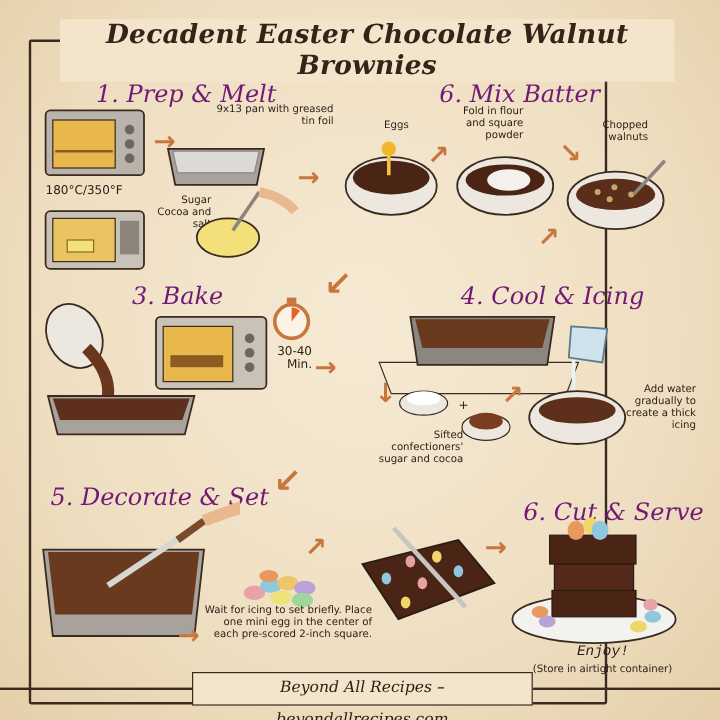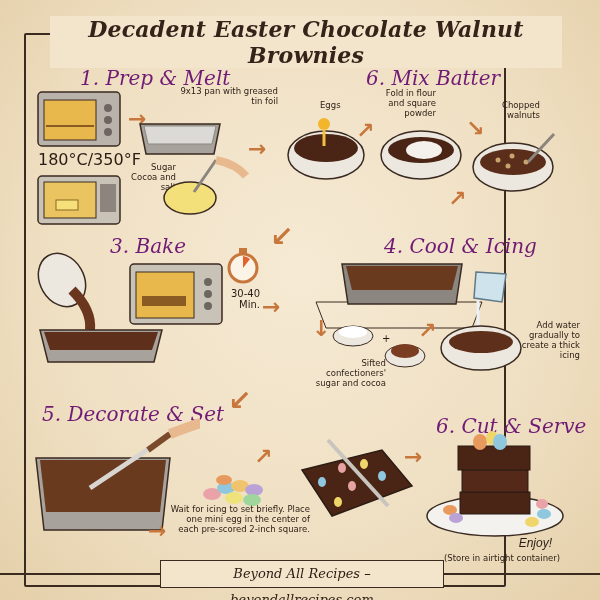--- a/index.html
+++ b/index.html
@@ -28,21 +28,21 @@
 
 <div class="hdr" style="left:80px;top:66px;">1. Prep &amp; Melt</div>
 <svg class="abs" style="left:36px;top:88px;" width="90" height="65">
   <rect x="2" y="4" width="82" height="54" rx="4" fill="#b9b3ab" stroke="#3a2a20" stroke-width="1.5"></rect>
   <rect x="8" y="12" width="52" height="40" fill="#e8b84c" stroke="#3a2a20"></rect>
   <line x1="10" y1="38" x2="58" y2="38" stroke="#8a5b22" stroke-width="2"></line>
   <circle cx="72" cy="20" r="4" fill="#6d6660"></circle>
     <circle cx="72" cy="32" r="4" fill="#6d6660"></circle>
     <circle cx="72" cy="44" r="4" fill="#6d6660"></circle>
 </svg>
-<div class="note" style="left:38px;top:155px;font-size:16px;">180°C/350°F</div>
+<div class="note" style="left:38px;top:155px;font-size:10px;">180°C/350°F</div>
 <svg class="abs" style="left:36px;top:172px;" width="90" height="55">
   <rect x="2" y="4" width="82" height="48" rx="4" fill="#c9c2b6" stroke="#3a2a20" stroke-width="1.5"></rect>
   <rect x="8" y="10" width="52" height="36" fill="#e9c460" stroke="#3a2a20"></rect>
   <rect x="20" y="28" width="22" height="10" fill="#f6e07a" stroke="#8a6a22"></rect>
   <rect x="64" y="12" width="16" height="28" fill="#8c857d"></rect>
 </svg>
 <div class="arrow" style="left:128px;top:108px;">→</div>
 <div class="note" style="left:168px;top:86px;width:110px;white-space:normal;">9x13 pan with greased tin foil</div>
 <svg class="abs" style="left:130px;top:104px;" width="100" height="60">
   <polygon points="10,20 90,20 84,50 16,50" fill="#a7a29b" stroke="#3a2a20" stroke-width="1.5"></polygon>
@@ -177,18 +177,18 @@
   <rect x="38" y="16" width="72" height="24" fill="#4a2414" stroke="#2a1c14"></rect>
   <ellipse cx="60" cy="12" rx="7" ry="8" fill="#e89a5e"></ellipse>
   <ellipse cx="72" cy="8" rx="6" ry="7" fill="#f0d66a"></ellipse>
   <ellipse cx="80" cy="12" rx="7" ry="8" fill="#8fc7df"></ellipse>
   <ellipse cx="30" cy="80" rx="7" ry="5" fill="#e89a5e"></ellipse>
   <ellipse cx="36" cy="88" rx="7" ry="5" fill="#b9a3d6"></ellipse>
   <ellipse cx="112" cy="92" rx="7" ry="5" fill="#f0d66a"></ellipse>
   <ellipse cx="124" cy="84" rx="7" ry="5" fill="#8fc7df"></ellipse>
   <ellipse cx="122" cy="74" rx="6" ry="5" fill="#e9a3a8"></ellipse>
 </svg>
-<div class="note" style="left:492px;top:538px;font-size:12px;font-family:Liberation Sans, sans-serif;font-style:italic;width:60px;">Enjoy!</div>
+<div class="note" style="left:464px;top:538px;font-size:12px;font-family:Liberation Mono, monospace;font-style:italic;width:60px;">Enjoy!</div>
 <div class="note" style="left:444px;top:553px;width:110px;">(Store in airtight container)</div>
 
 <div class="fline" style="left:0px;width:160px;"></div>
 <div class="fline" style="left:444px;width:156px;"></div>
 <div class="footer">Beyond All Recipes – beyondallrecipes.com</div>
 
 </body></html>

